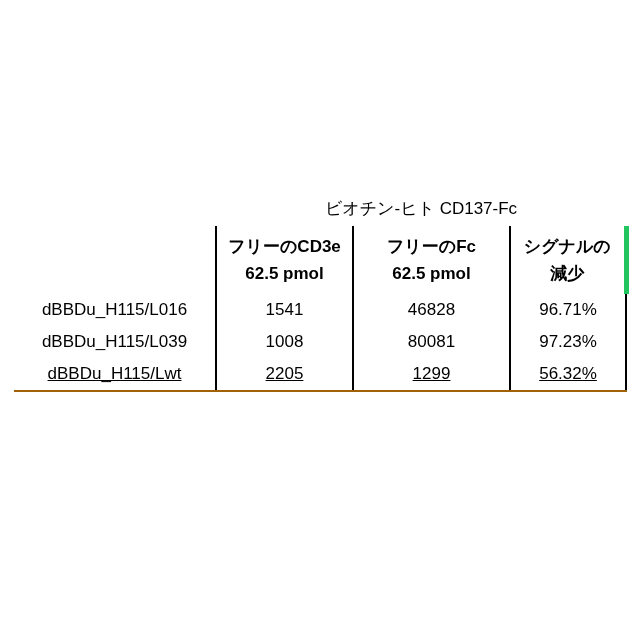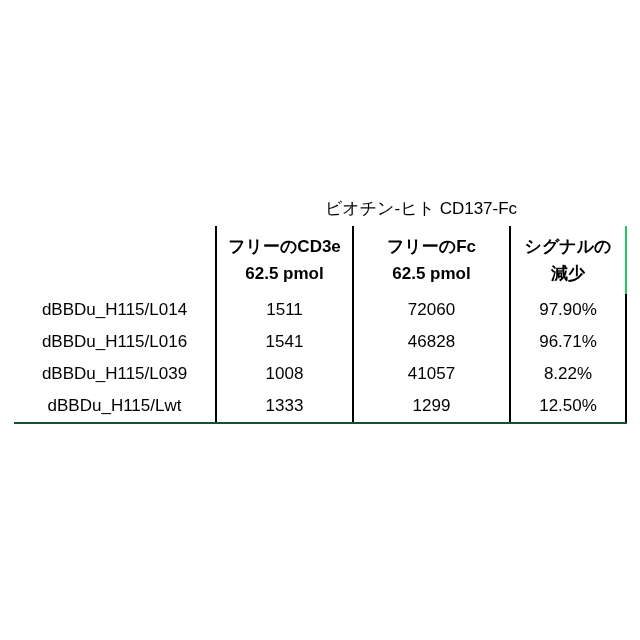--- a/index.html
+++ b/index.html
@@ -63,21 +63,21 @@
   .hdr-row2 td {
     height: 68px;
     border-top: 2px solid #000;
     border-bottom: 2px solid #000;
     padding: 4px 2px;
   }
   .hdr-row2 td.vline {
     border-left: 2px solid #000;
   }
   .hdr-row2 td.vline-r {
-    border-right: 2px solid #22c55e;
+    border-right: 5px solid #22c55e;
   }
   .hdr-sub {
     display: block;
     font-size: 17px;
     font-weight: bold;
   }
   .hdr-sub.line2 {
     margin-top: 5px;
   }
 
@@ -87,21 +87,22 @@
     border-bottom: 1.5px solid #000;
     padding: 2px 2px;
   }
   tbody tr td.vline {
     border-left: 2px solid #000;
   }
   tbody tr td.vline-r {
     border-right: 2px solid #000;
   }
   tbody tr:last-child td {
-    border-bottom: 2px solid #14532d;
+    border-bottom: 2px solid #a16207;
+    text-decoration: underline;
   }
   .name-cell {
     text-align: center;
     font-size: 17px;
     letter-spacing: 0px;
   }
 </style>
 </head>
 <body>
 
@@ -130,39 +131,33 @@
             <span class="hdr-sub line2">62.5 pmol</span>
           </td>
           <td class="vline vline-r">
             <span class="hdr-sub">シグナルの</span>
             <span class="hdr-sub line2">減少</span>
           </td>
         </tr>
       </thead>
       <tbody>
         <tr>
-          <td class="name-cell">dBBDu_H115/L014</td>
-          <td class="vline">1511</td>
-          <td class="vline">72060</td>
-          <td class="vline vline-r">97.90%</td>
-        </tr>
-        <tr>
           <td class="name-cell">dBBDu_H115/L016</td>
           <td class="vline">1541</td>
           <td class="vline">46828</td>
           <td class="vline vline-r">96.71%</td>
         </tr>
         <tr>
           <td class="name-cell">dBBDu_H115/L039</td>
           <td class="vline">1008</td>
-          <td class="vline">41057</td>
-          <td class="vline vline-r">8.22%</td>
+          <td class="vline">80081</td>
+          <td class="vline vline-r">97.23%</td>
         </tr>
         <tr>
           <td class="name-cell">dBBDu_H115/Lwt</td>
-          <td class="vline">1333</td>
+          <td class="vline">2205</td>
           <td class="vline">1299</td>
-          <td class="vline vline-r">12.50%</td>
+          <td class="vline vline-r">56.32%</td>
         </tr>
       </tbody>
     </table>
   </div>
 </div>
 
 </body></html>

